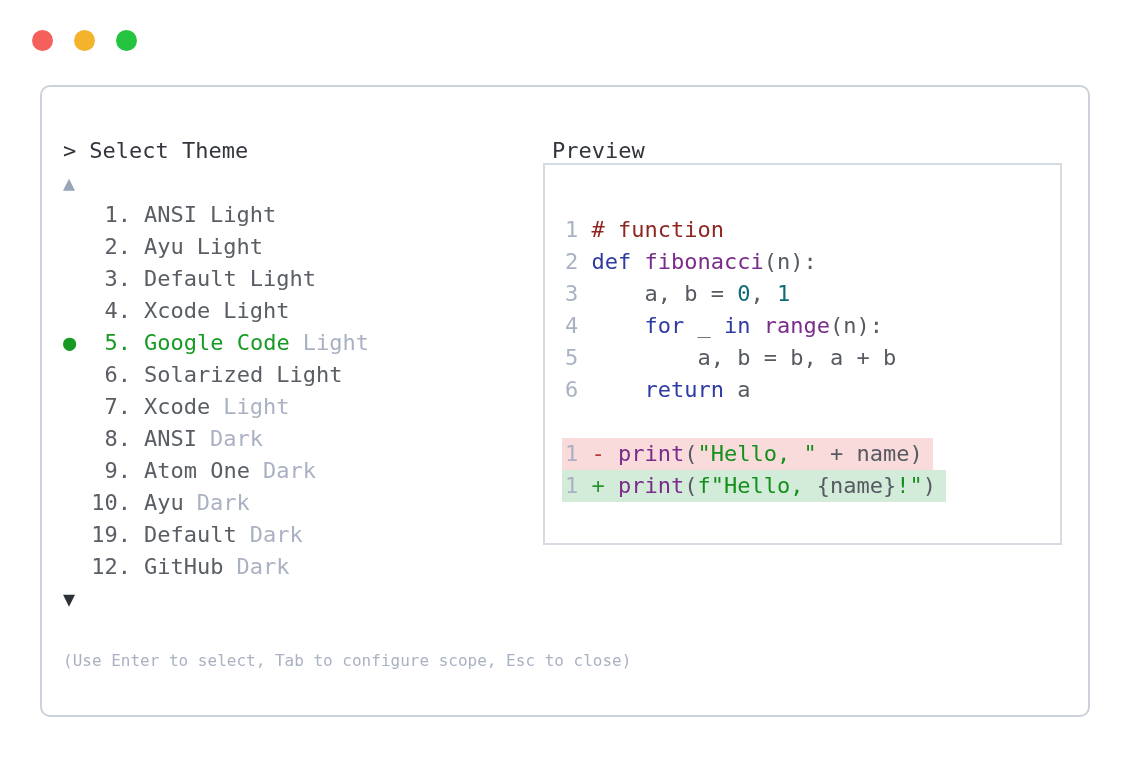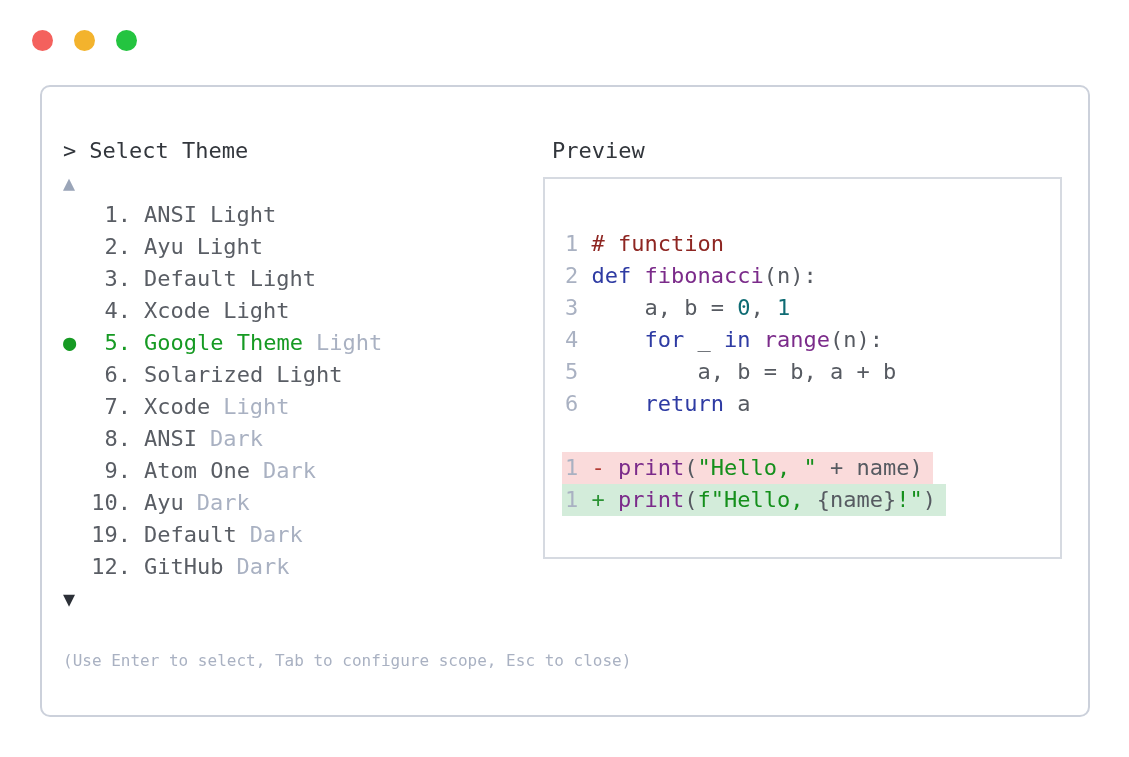--- a/index.html
+++ b/index.html
@@ -33,21 +33,21 @@
   .name{margin-left:13px;}
   .variant{margin-left:13px;}
   .theme-item.selected .num,
   .theme-item.selected .name{color:var(--selected_green);}
   .variant.muted{color:var(--muted_text);}
 
   .hint{position:absolute;left:21px;top:558px;font-size:16px;line-height:32px;color:var(--hint_text);white-space:pre;}
 
   .preview-label{position:absolute;left:510px;top:48px;font-size:22px;line-height:32px;color:var(--title_text);}
   .preview-box{
-    position:absolute;left:501px;top:90px;width:519px;height:382px;
+    position:absolute;left:501px;top:76px;width:519px;height:382px;
     border:2px solid var(--preview_border);box-sizing:border-box;background:#ffffff;
   }
   .code{padding:49px 0 0 20px;font-size:22px;line-height:32px;white-space:pre;color:var(--code_plain);}
   .code-line{height:32px;}
   .lineno{color:var(--line_number);}
   .tok-plain{color:var(--code_plain);}
   .tok-comment{color:var(--syntax_comment);}
   .tok-kw{color:var(--syntax_keyword);}
   .tok-fn{color:var(--syntax_function);}
   .tok-lit{color:var(--syntax_literal);}
@@ -98,21 +98,21 @@
           </div>
           <div class="theme-item">
             <span class="marker"></span>
             <span class="num">4.</span>
             <span class="name">Xcode</span>
             <span class="variant">Light</span>
           </div>
           <div class="theme-item selected">
             <span class="marker">●</span>
             <span class="num">5.</span>
-            <span class="name">Google Theme</span>
+            <span class="name">Google Code</span>
             <span class="variant muted">Light</span>
           </div>
           <div class="theme-item">
             <span class="marker"></span>
             <span class="num">6.</span>
             <span class="name">Solarized</span>
             <span class="variant">Light</span>
           </div>
           <div class="theme-item">
             <span class="marker"></span>

